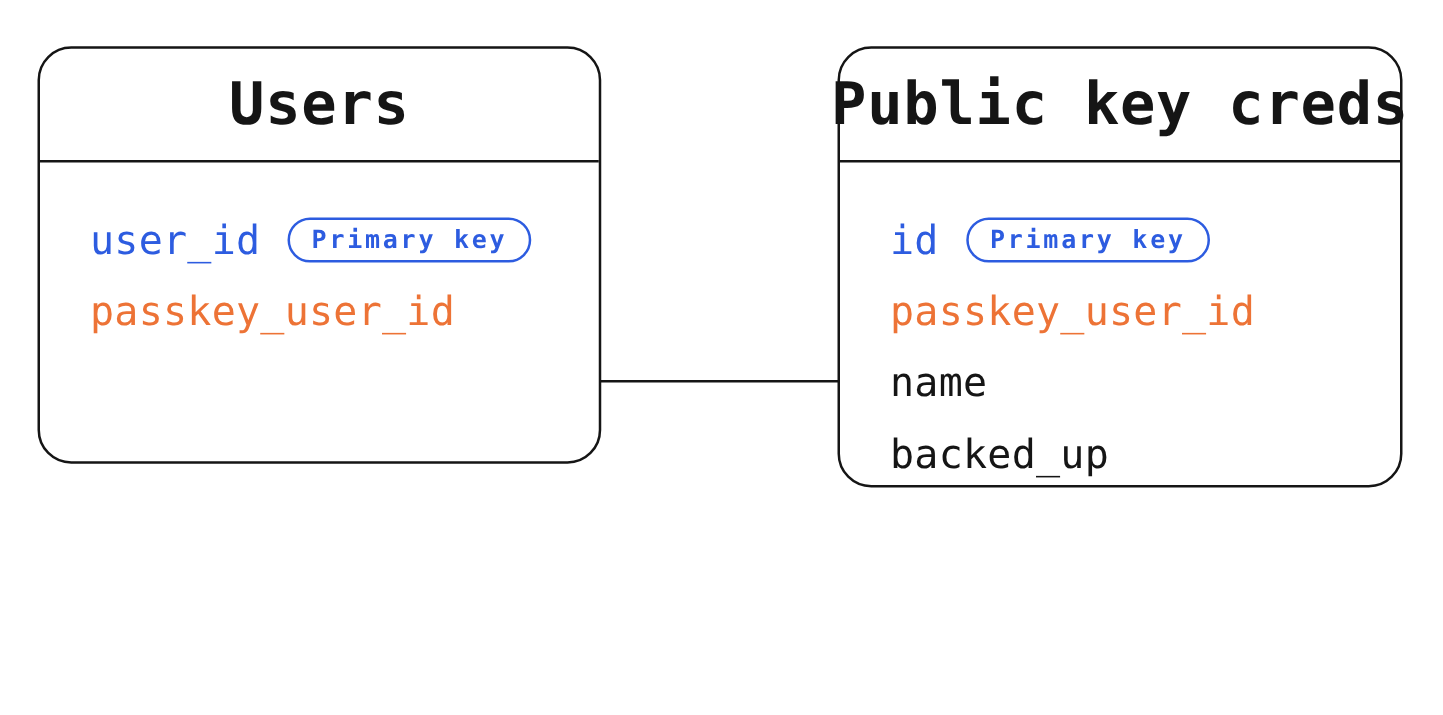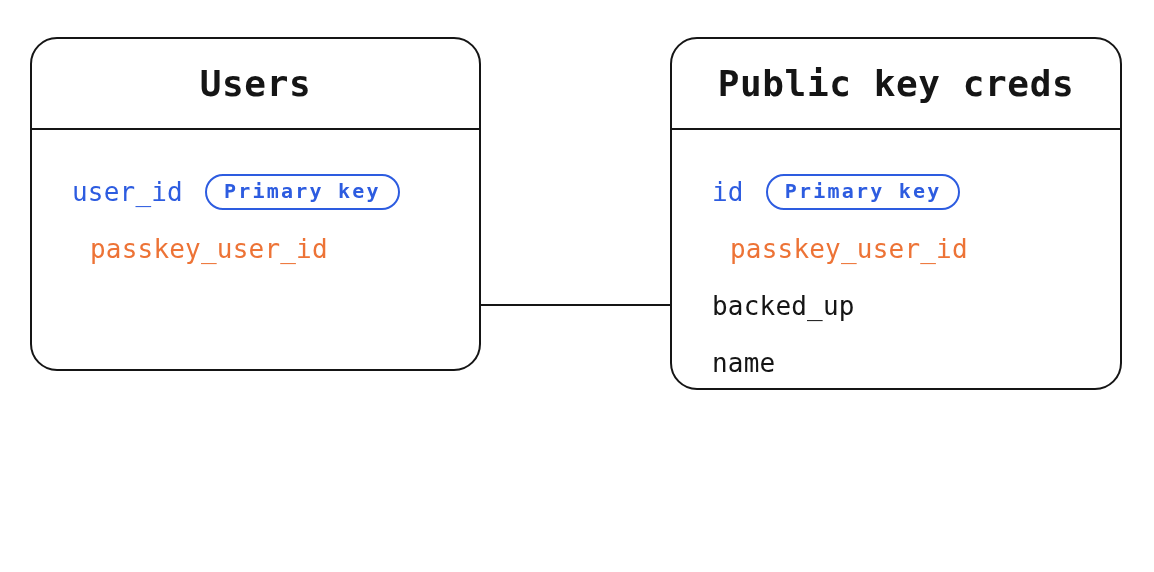--- a/index.html
+++ b/index.html
@@ -31,44 +31,44 @@
   .table-box.creds  { left: 670px; top: 37px; width: 452px; height: 353px; }
 
   .table-header {
     height: 91px;
     border-bottom: 2px solid var(--ink);
     display: flex;
     align-items: center;
     justify-content: center;
   }
   .table-title {
-    font-size: 36px;
+    font-size: 47px;
     font-weight: bold;
     letter-spacing: 0.6px;
     color: var(--ink);
     white-space: nowrap;
   }
 
   .table-fields {
     padding: 33px 0 0 40px;
   }
   .field-row {
     height: 57px;
     display: flex;
     align-items: center;
     white-space: nowrap;
   }
   .field-name {
-    font-size: 26px;
+    font-size: 32px;
     letter-spacing: 0.2px;
     color: var(--ink);
     text-align: right;
   }
   .field-name.blue   { color: var(--blue); }
-  .field-name.orange { color: var(--orange); margin-left: 18px; }
+  .field-name.orange { color: var(--orange); }
 
   .pk-badge {
     display: inline-flex;
     align-items: center;
     justify-content: center;
     height: 36px;
     margin-left: 22px;
     padding: 0 17px 2px 17px;
     border: 2px solid var(--blue);
     border-radius: 19px;
@@ -117,21 +117,21 @@
     </div>
     <div class="table-fields">
       <div class="field-row">
         <span class="field-name blue">id</span>
         <span class="pk-badge">Primary key</span>
       </div>
       <div class="field-row">
         <span class="field-name orange">passkey_user_id</span>
       </div>
       <div class="field-row">
-        <span class="field-name">backed_up</span>
+        <span class="field-name">name</span>
       </div>
       <div class="field-row">
-        <span class="field-name">name</span>
+        <span class="field-name">backed_up</span>
       </div>
     </div>
   </div>
 
 </div>
 
 </body></html>

